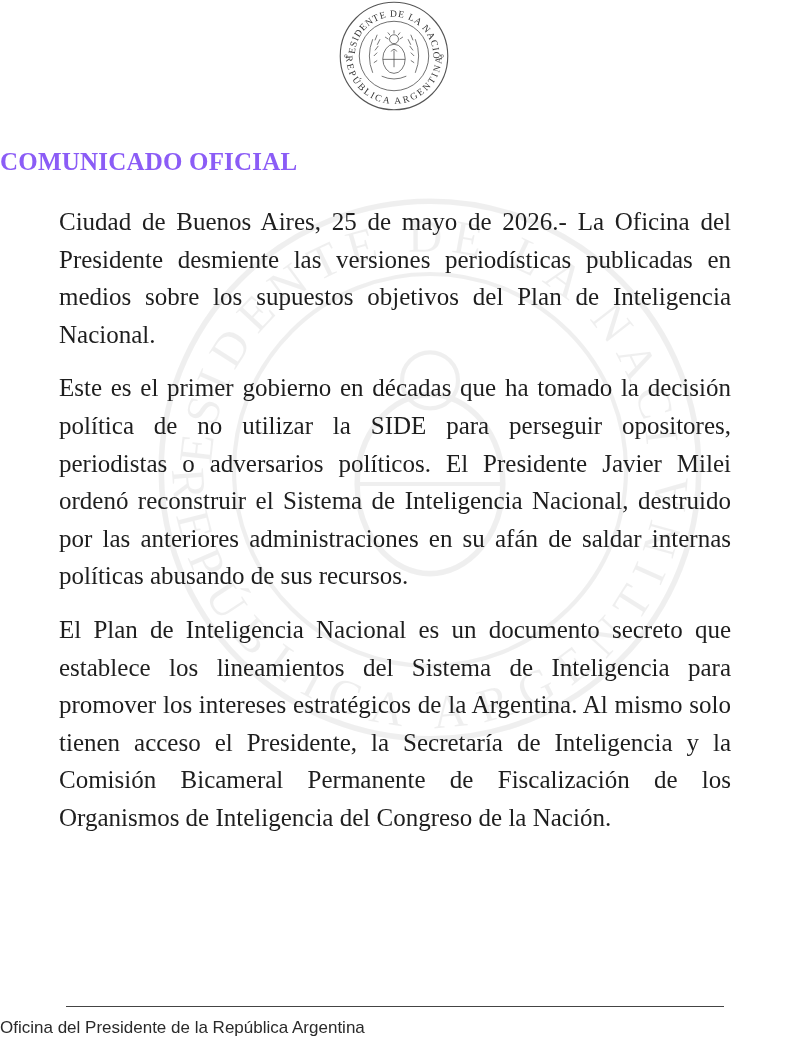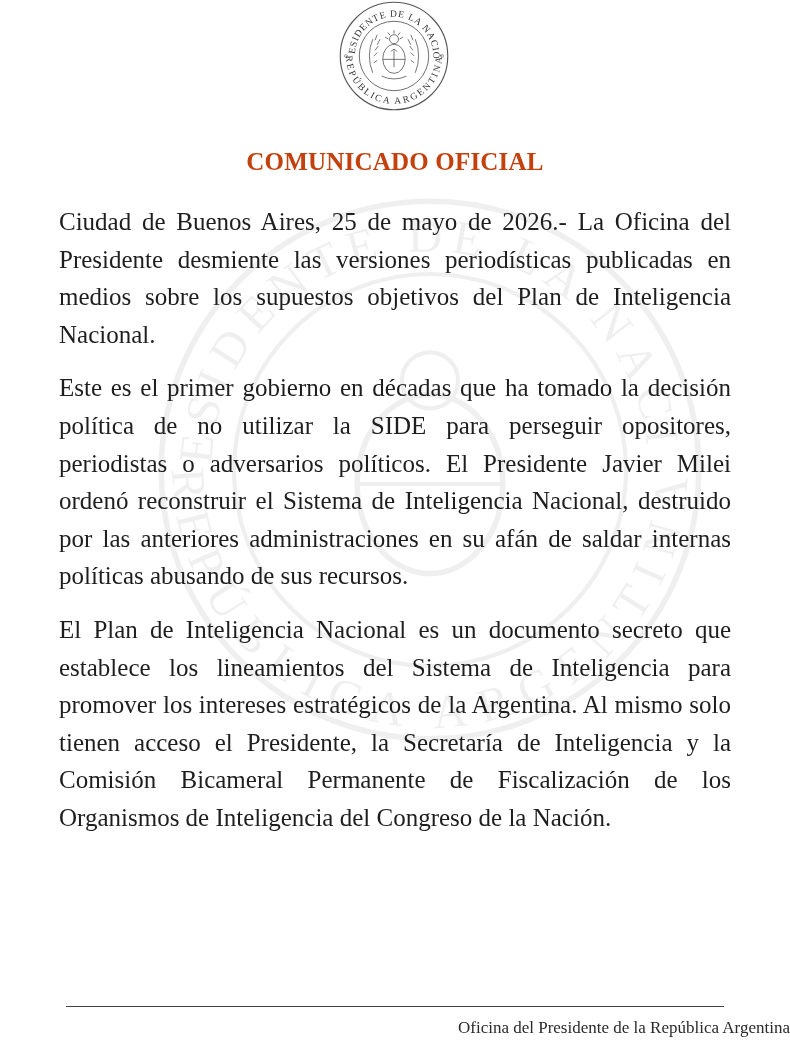--- a/index.html
+++ b/index.html
@@ -10,36 +10,36 @@
     }
     .seal {
       position: absolute; left: 338px; top: 0px; width: 112px; height: 112px;
     }
     .watermark {
       position: absolute; left: 150px; top: 190px; width: 560px; height: 560px;
       opacity: 0.06; pointer-events: none;
     }
     .title {
       position: absolute; left: 0; right: 0; top: 148px;
-      text-align: center; font-family: "Liberation Serif", serif; font-weight: bold;
-      font-size: 25px; letter-spacing: 0.2px; color: #c2410c;
+      text-align: left; font-family: "Liberation Serif", serif; font-weight: bold;
+      font-size: 25px; letter-spacing: 0.2px; color: #8b5cf6;
     }
     .body-text {
       position: absolute; left: 59px; width: 672px; top: 203px;
       font-family: "Liberation Serif", serif; font-size: 25px; line-height: 37.6px;
       text-align: justify; color: #1e1e1e;
     }
     .body-text p { margin: 0 0 16px 0; }
     .footer-rule {
       position: absolute; left: 66px; width: 658px; top: 1006px; height: 0;
       border-top: 1.5px solid #444;
     }
     .footer-text {
-      position: absolute; left: 0; right: 0; top: 1018px; text-align: right;
-      font-family: Liberation Serif, serif; font-size: 17px; color: #2a2a2a; padding-left: 16px;
+      position: absolute; left: 0; right: 0; top: 1018px; text-align: left;
+      font-family: Liberation Sans, sans-serif; font-size: 17px; color: #2a2a2a;
     }
   </style>
 </head>
 <body>
 
 <svg class="watermark" viewBox="0 0 200 200">
   <circle cx="100" cy="100" r="96" fill="none" stroke="#000" stroke-width="2"></circle>
   <circle cx="100" cy="100" r="70" fill="none" stroke="#000" stroke-width="1.5"></circle>
   <defs>
     <path id="wmTop" d="M 22 100 A 78 78 0 0 1 178 100"></path>

